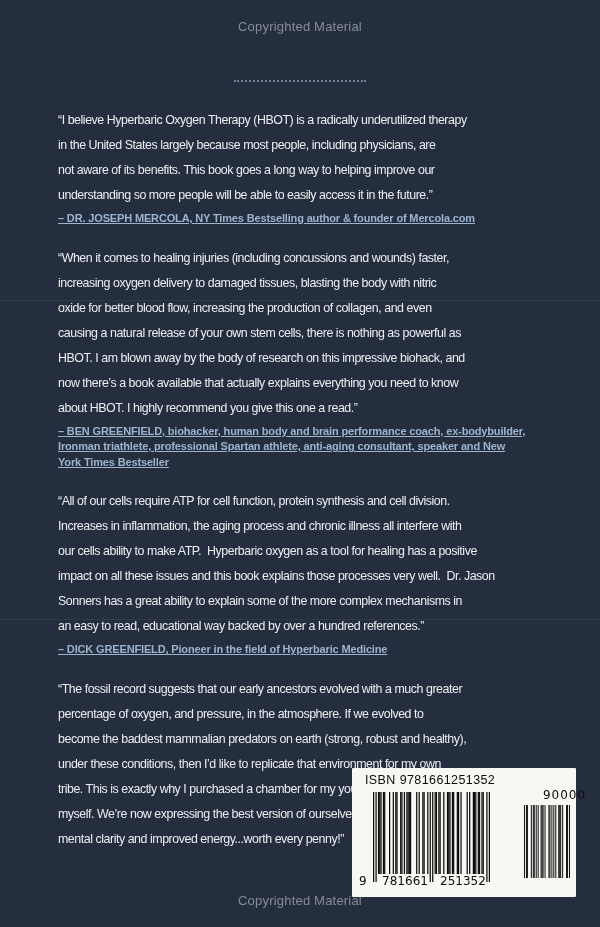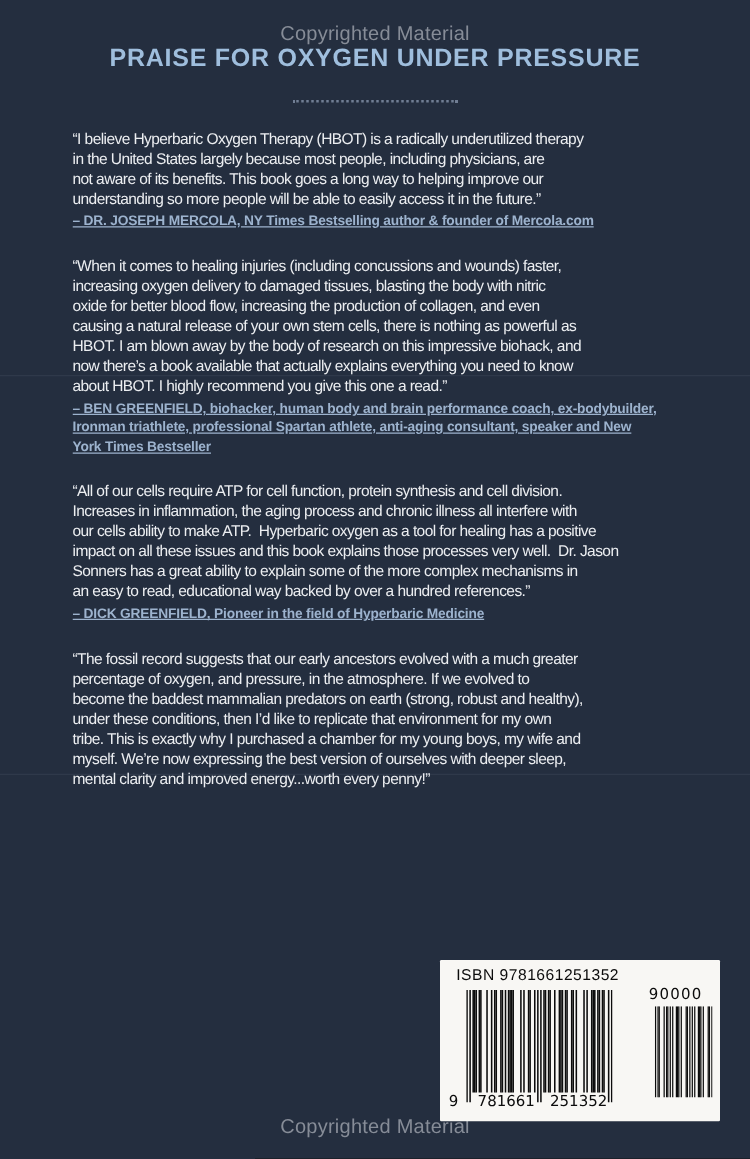--- a/index.html
+++ b/index.html
@@ -15,40 +15,40 @@
   .page{
     position:relative;
     width:600px;height:927px;
     background:var(--background);
     font-family:"Liberation Sans", sans-serif;
     overflow:hidden;
     margin:0 auto;
   }
   .copyright{
     position:absolute;width:100%;text-align:center;
-    color:var(--copyright);font-size:16px;letter-spacing:0.2px;
+    color:var(--copyright);font-size:13px;letter-spacing:0.2px;
   }
   .copyright.top{top:19px;}
   .copyright.bottom{top:893px;z-index:1;}
   .title{
     position:absolute;top:36px;left:0;width:100%;margin:0;
     text-align:center;color:var(--title);
     font-size:20px;font-weight:bold;letter-spacing:0.6px;
   }
   .divider{
     position:absolute;top:80px;left:50%;transform:translateX(-50%);
     width:132px;height:0;border-top:2px dotted #7f8da3;opacity:0.85;
   }
   .content{position:absolute;left:58px;top:99px;width:488px;}
   .quote-block{margin:0;}
   .quote-text{
-    margin:4px 0 3px 0;
+    margin:9px 0 3px 0;
     white-space:pre;overflow:hidden;
     color:var(--body-text);
-    font-size:12.4px;letter-spacing:-0.45px;line-height:16px;
+    font-size:12.4px;letter-spacing:-0.45px;line-height:25px;
   }
   .quote-attr{
     margin:0 0 19px 0;
     white-space:pre;overflow:hidden;
     color:var(--attribution);
     font-size:11px;font-weight:bold;letter-spacing:-0.15px;line-height:15.6px;text-decoration:underline;
   }
   .crease{
     position:absolute;left:0;width:100%;height:1px;
     background:rgba(205,215,230,0.07);pointer-events:none;
@@ -66,30 +66,29 @@
   }
   .ean13-svg{position:absolute;left:21px;top:24px;width:117px;height:90px;}
   .ean5-svg{position:absolute;left:171px;top:37px;width:47px;height:73px;}
   .bc-num{
     position:absolute;color:var(--barcode-ink);
     font-family:"DejaVu Sans", sans-serif;font-size:12px;
   }
   .bc-9{left:7px;top:106px;}
   .bc-g1{left:27px;top:106px;width:52px;text-align:center;}
   .bc-g2{left:88px;top:106px;width:52px;text-align:left;}
-  .bc-supp{left:165px;top:20px;width:47px;text-align:center;letter-spacing:1px;}
+  .bc-supp{left:189px;top:20px;width:47px;text-align:center;letter-spacing:1px;}
 </style>
 </head>
 <body>
 
 <div class="page">
 
   <div class="copyright top">Copyrighted Material</div>
 
-  <h1 class="title">PRAISE FOR OXYGEN UNDER PRESSURE</h1>
 
   <div class="divider"></div>
 
   <div class="content">
 
     <figure class="quote-block">
       <blockquote class="quote-text">“I believe Hyperbaric Oxygen Therapy (HBOT) is a radically underutilized therapy
 in the United States largely because most people, including physicians, are
 not aware of its benefits. This book goes a long way to helping improve our
 understanding so more people will be able to easily access it in the future.”</blockquote>

